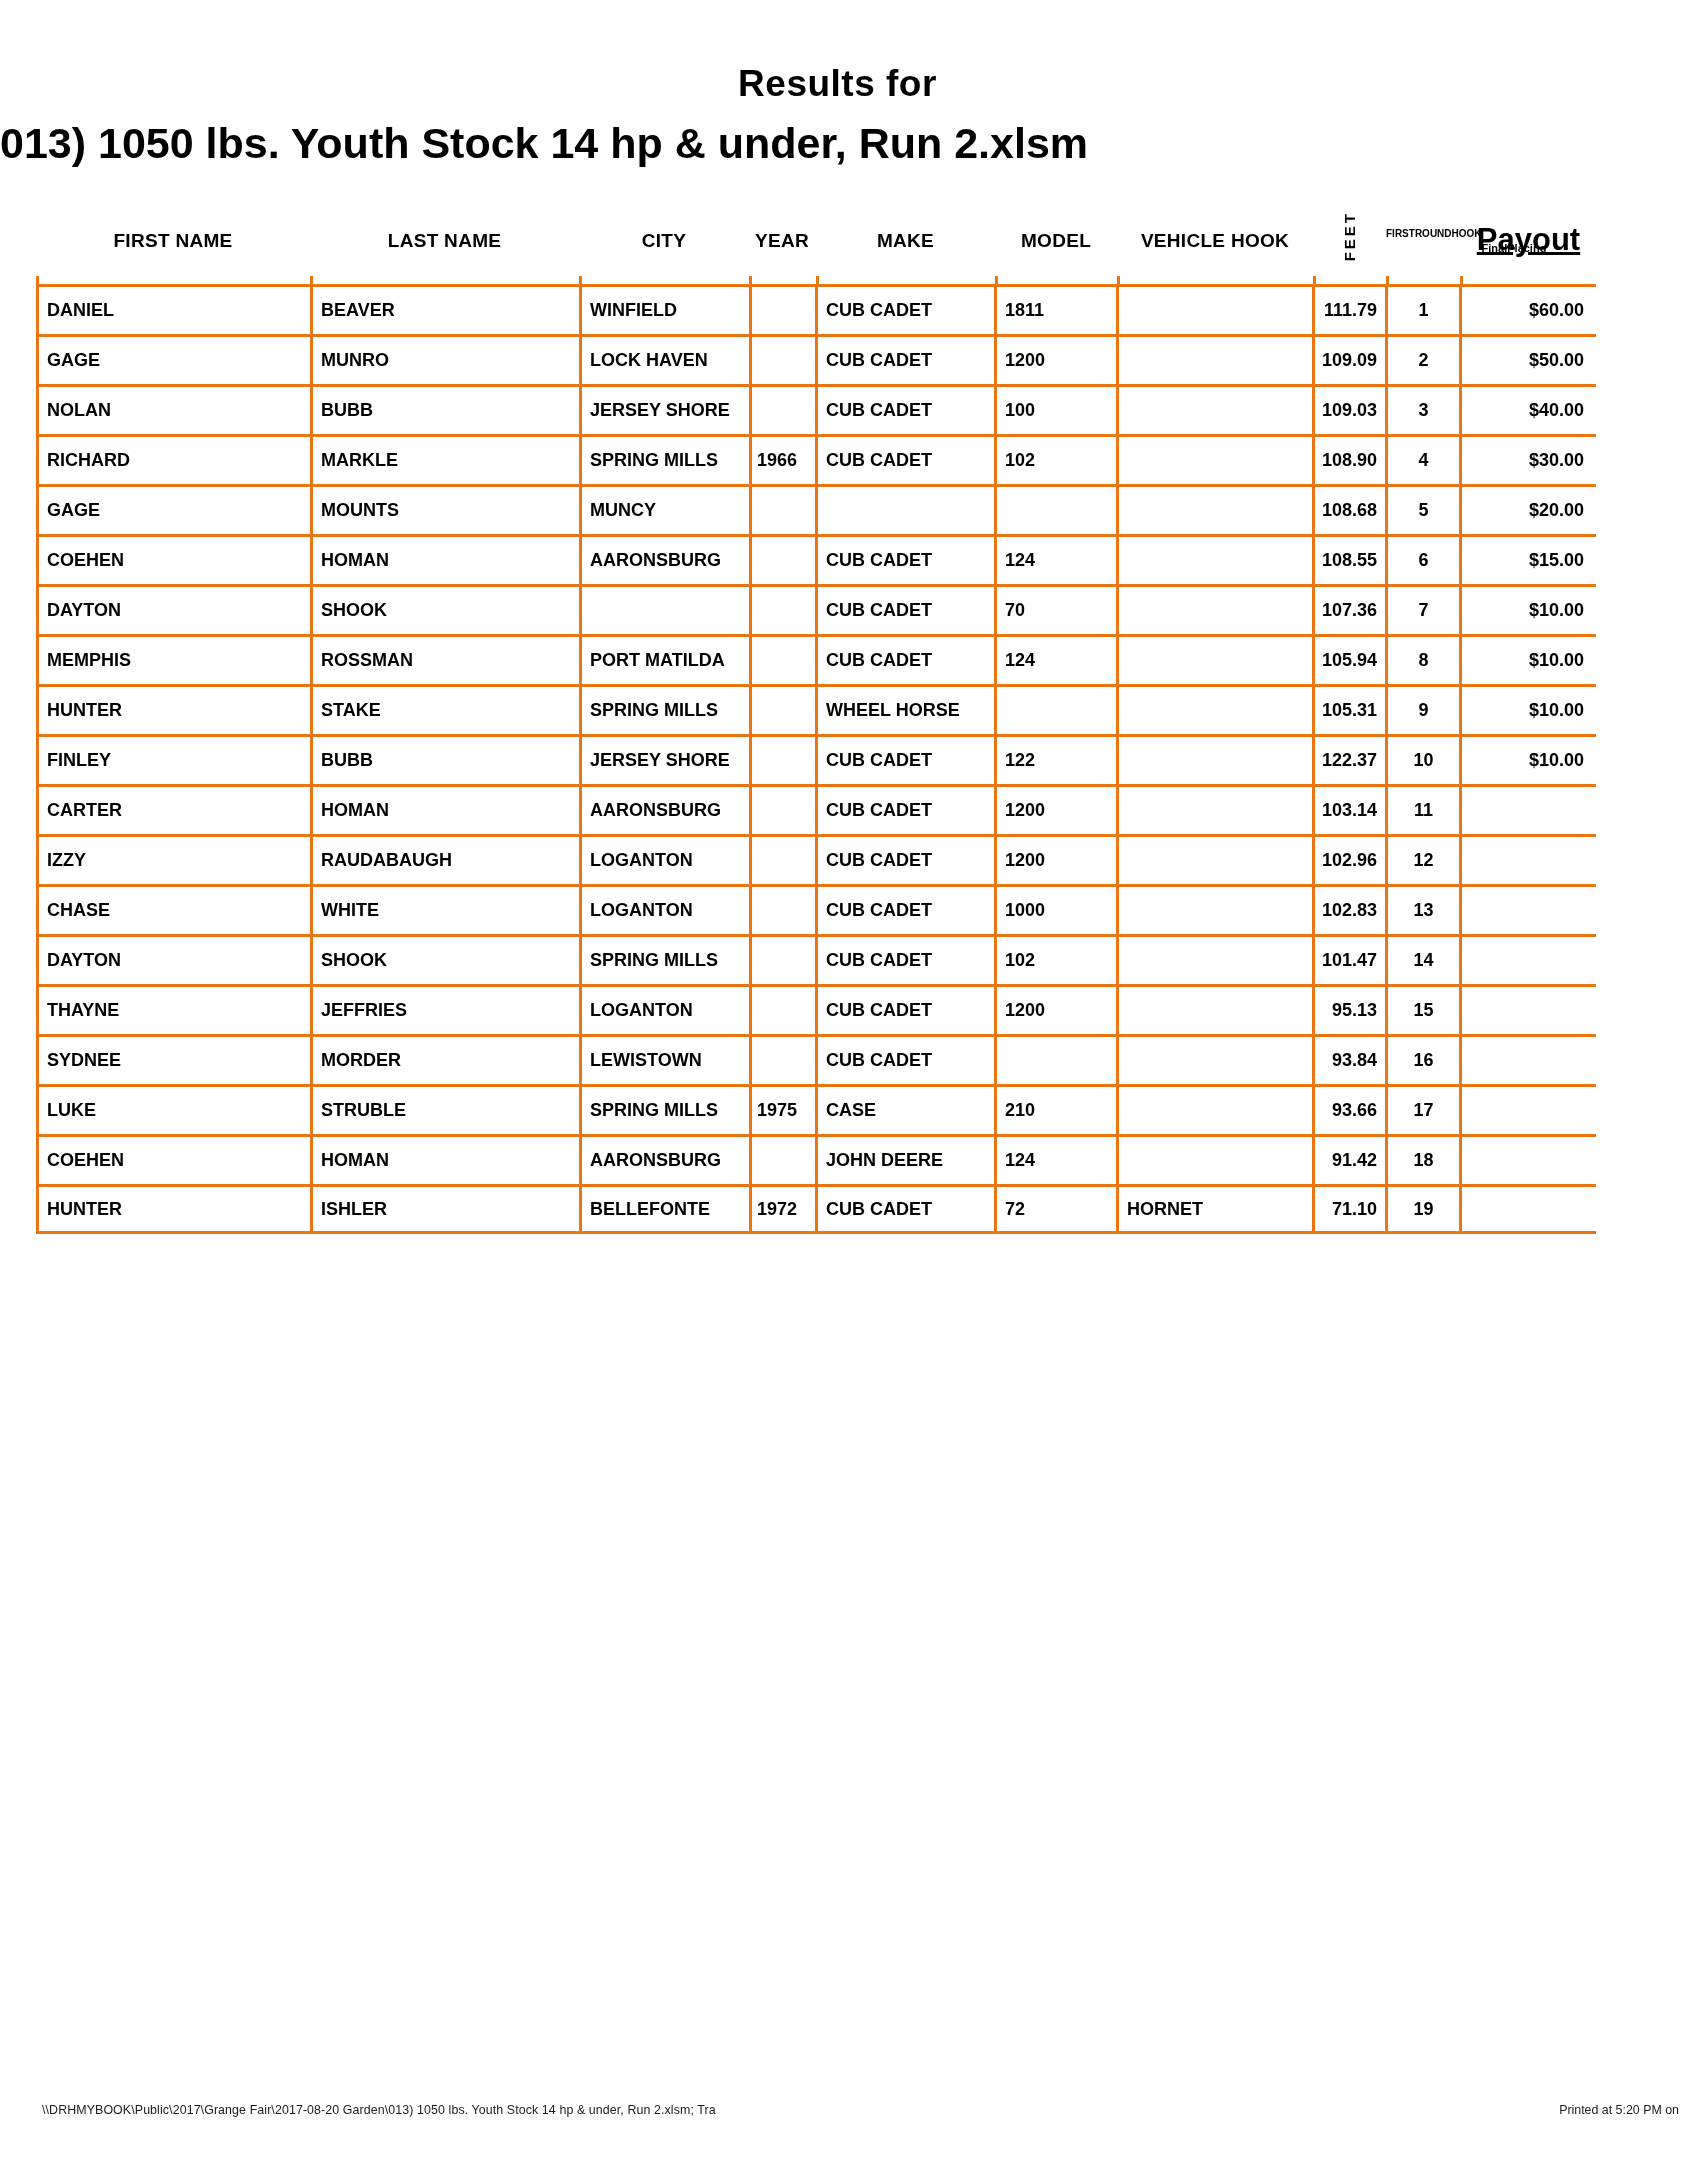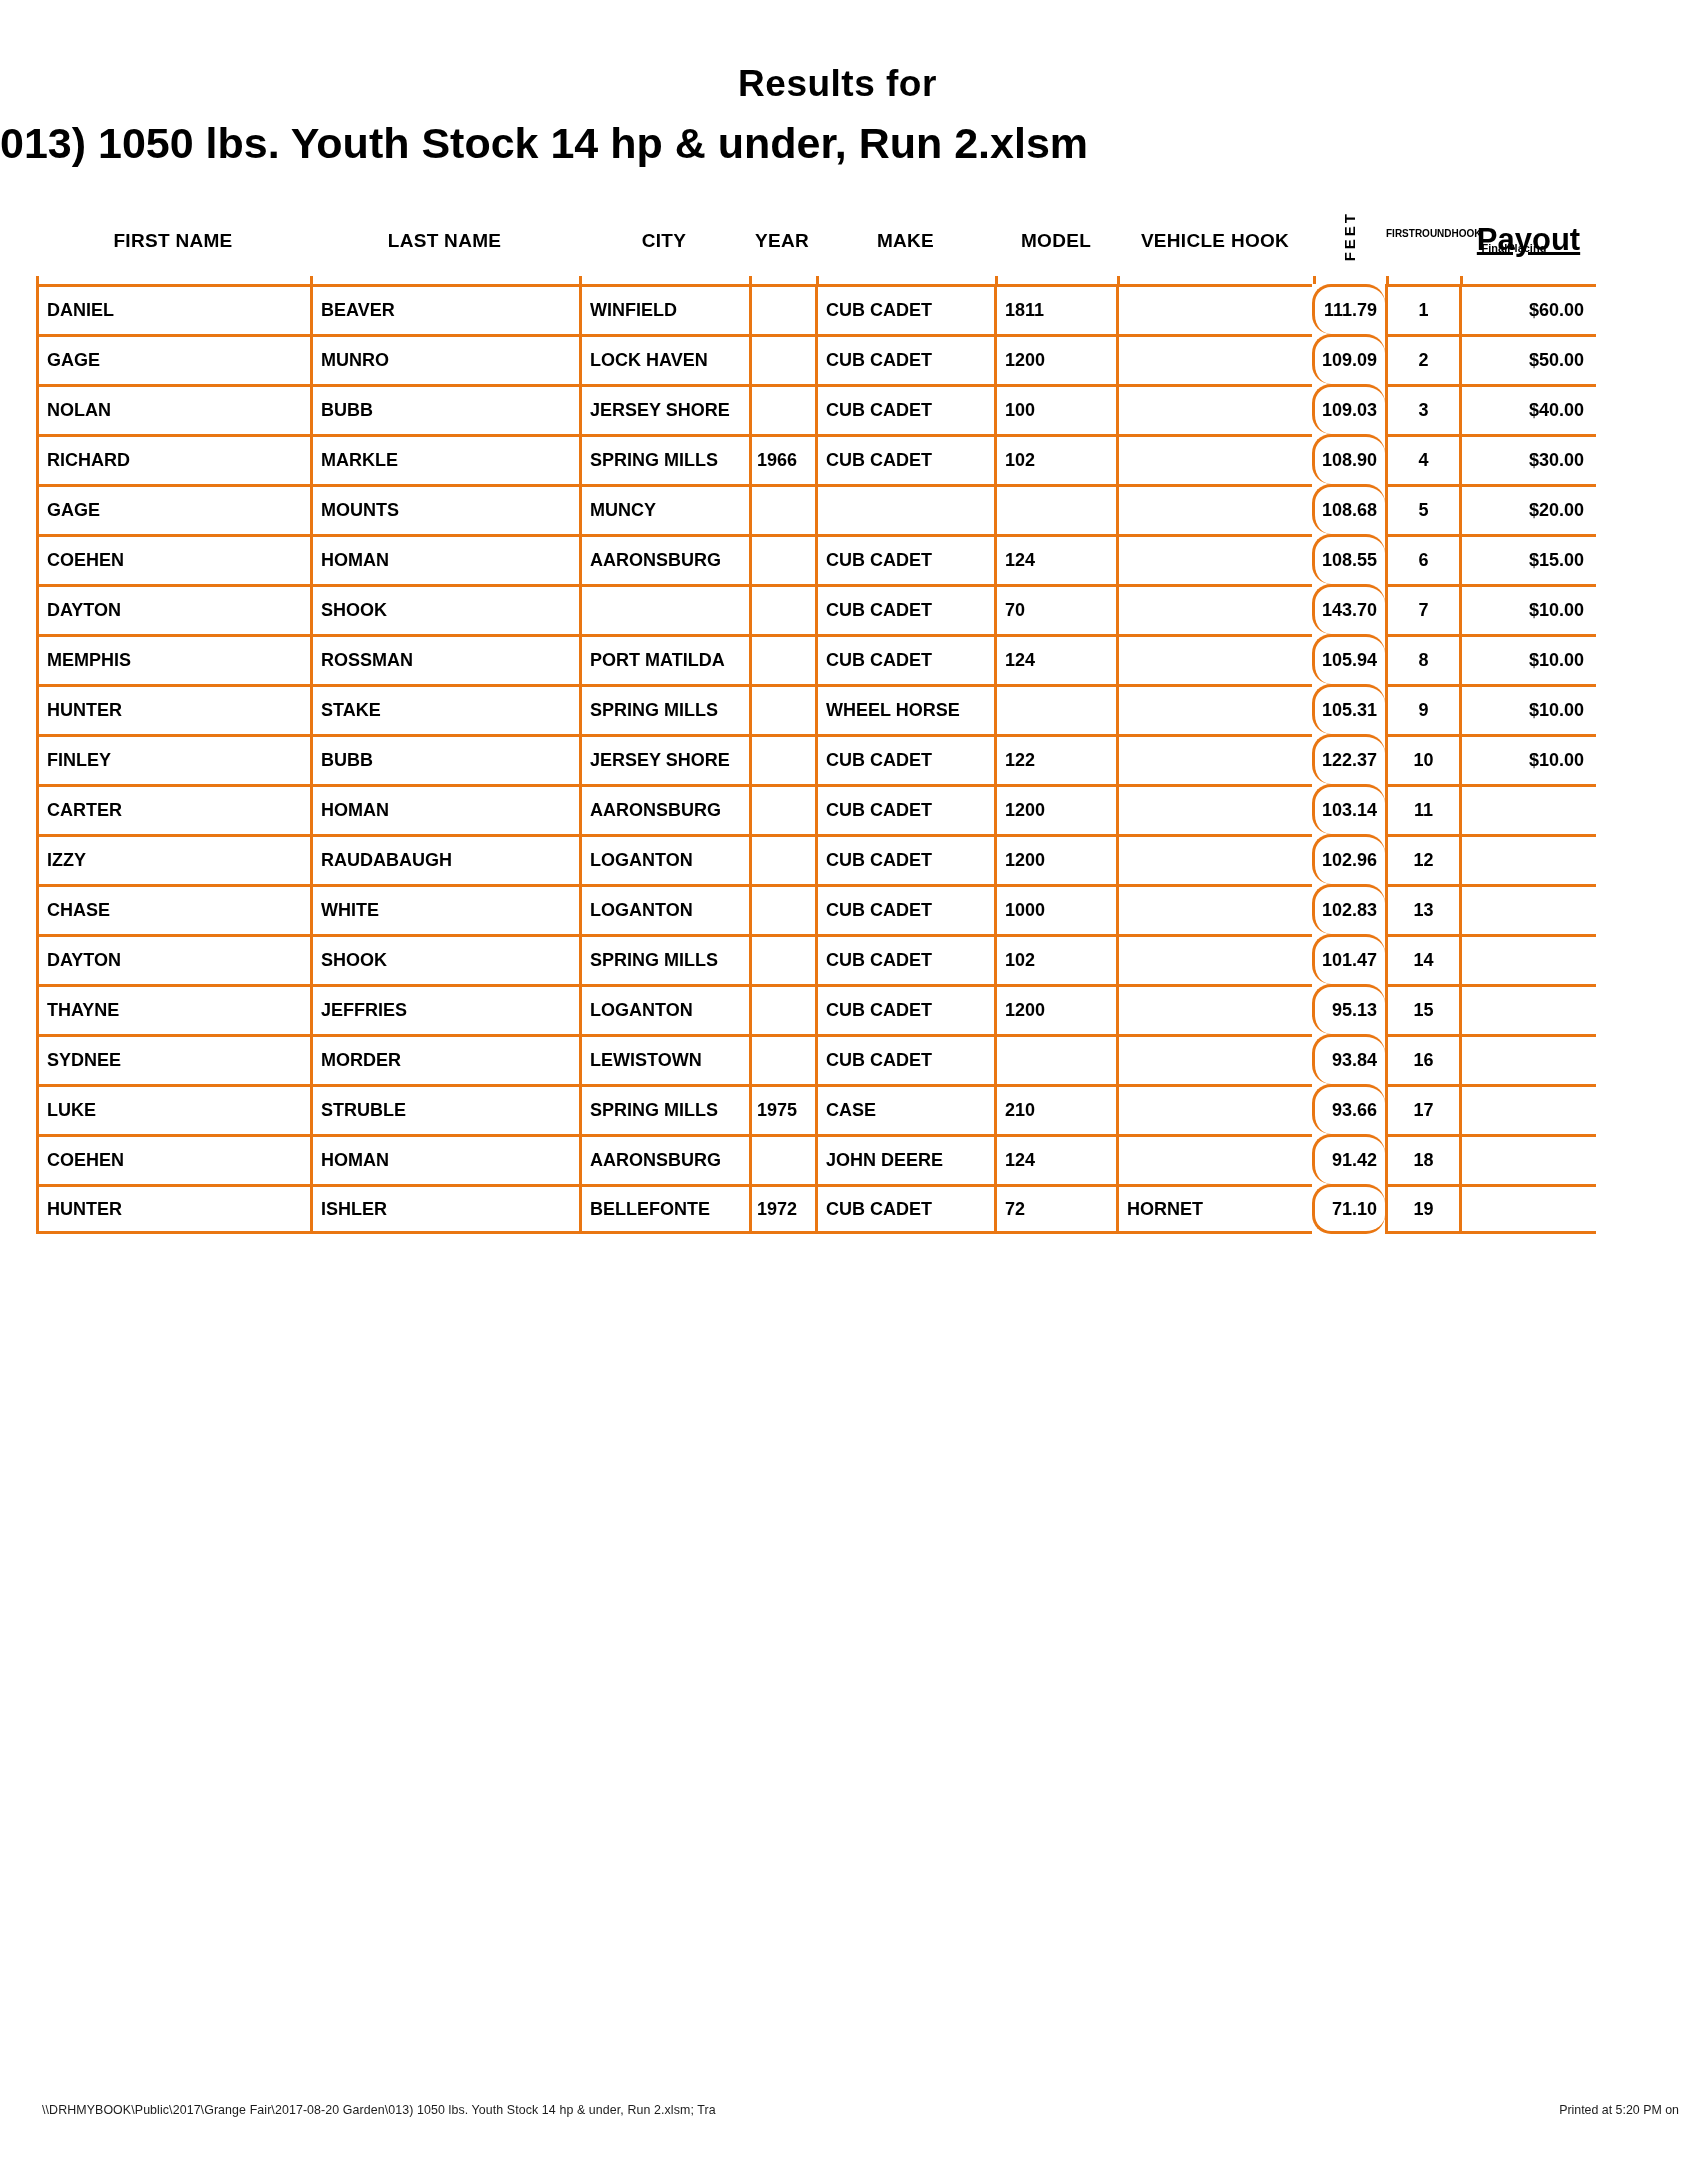--- a/index.html
+++ b/index.html
@@ -62,21 +62,21 @@
     border-left: 3px solid var(--orange);
     border-top: 3px solid var(--orange);
     background: #ffffff;
     display: flex; align-items: center;
     font-size: 18px; font-weight: bold; color: #000;
     padding-left: 8px;
     white-space: nowrap; overflow: hidden;
   }
   .trow:last-child .cell { border-bottom: 3px solid var(--orange); }
   .cell.col-year { padding-left: 5px; text-align: center; }
-  .cell.col-feet { justify-content: flex-end; padding-right: 8px; padding-left: 10px; border-radius: 19px; }
+  .cell.col-feet { justify-content: flex-end; padding-right: 8px; padding-left: 10px; }
   .cell.col-placing { justify-content: center; padding-left: 0; }
   .cell.col-payout { justify-content: flex-end; padding-right: 12px; padding-left: 0; }
   
   .tick {
     position: absolute; top: 276px; width: 3px; height: 8px;
     background: var(--orange);
   }
   
   .footer-left {
     position: absolute; left: 42px; top: 2103px;
@@ -202,21 +202,21 @@
         <div class="cell col-payout">$15.00</div>
       </div>
       <div class="trow">
         <div class="cell col-first">DAYTON</div>
         <div class="cell col-last">SHOOK</div>
         <div class="cell col-city"></div>
         <div class="cell col-year"></div>
         <div class="cell col-make">CUB CADET</div>
         <div class="cell col-model">70</div>
         <div class="cell col-vehicle"></div>
-        <div class="cell col-feet">143.70</div>
+        <div class="cell col-feet">107.36</div>
         <div class="cell col-placing">7</div>
         <div class="cell col-payout">$10.00</div>
       </div>
       <div class="trow">
         <div class="cell col-first">MEMPHIS</div>
         <div class="cell col-last">ROSSMAN</div>
         <div class="cell col-city">PORT MATILDA</div>
         <div class="cell col-year"></div>
         <div class="cell col-make">CUB CADET</div>
         <div class="cell col-model">124</div>

